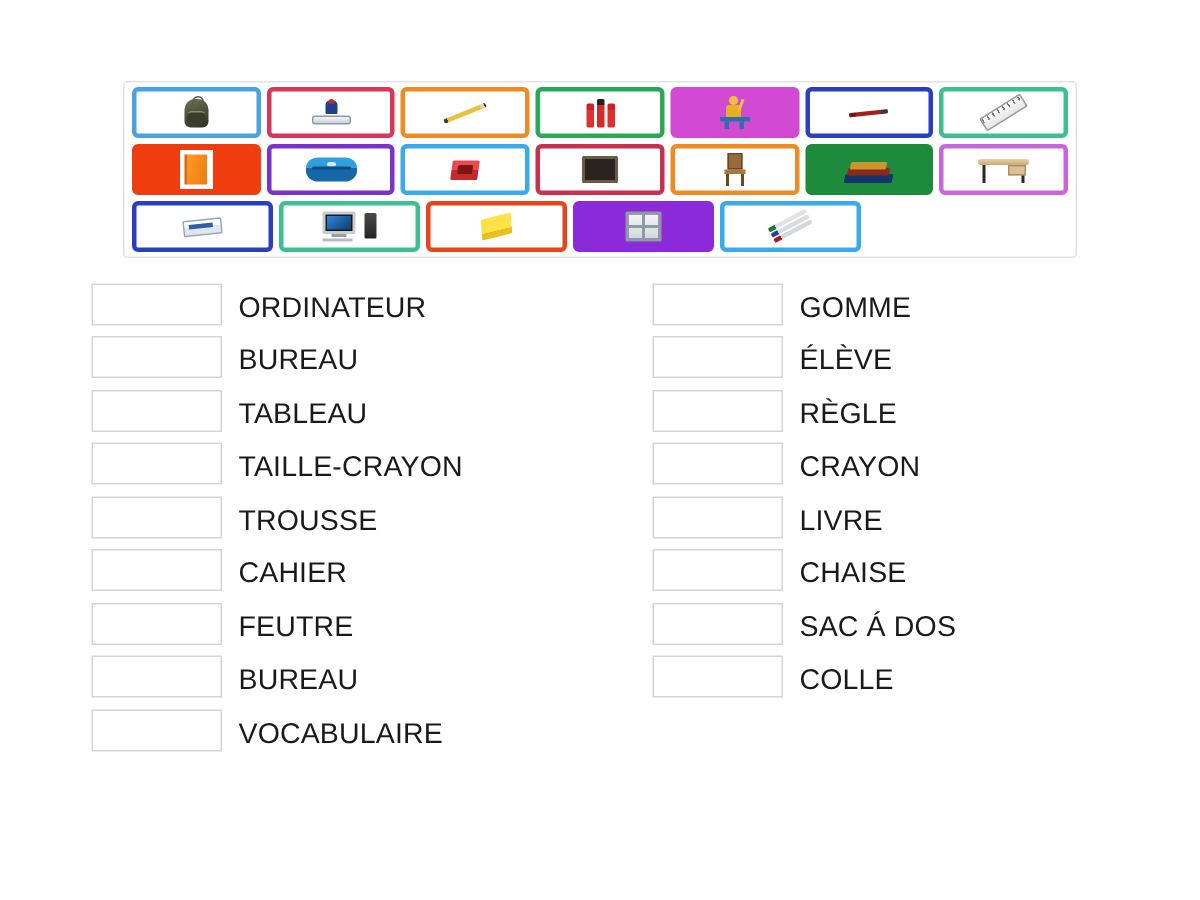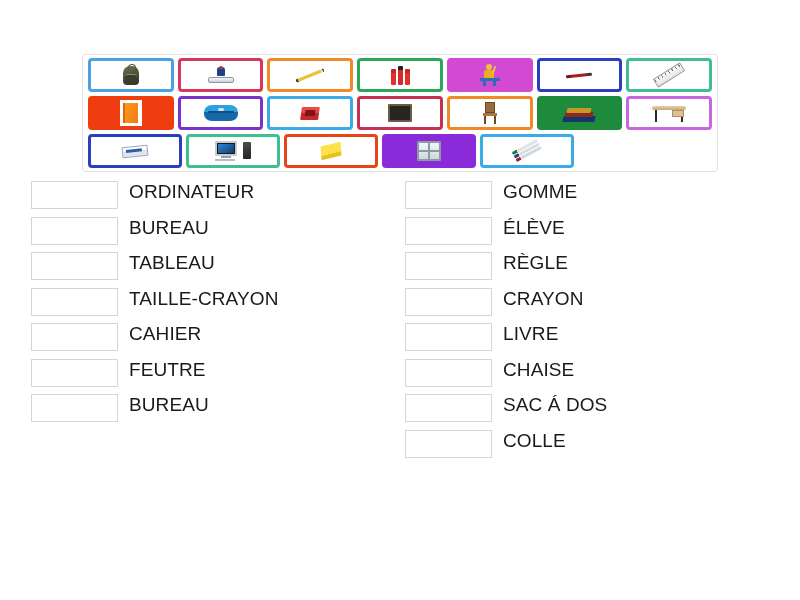--- a/index.html
+++ b/index.html
@@ -218,22 +218,23 @@
   
   .word-col {
     position: absolute;
     top: 181px;
   }
   #word-col-left { left: 31px; }
   #word-col-right { left: 405px; }
 
   .word-row {
     display: flex;
-    align-items: flex-start;
+    align-items: flex-end;
     height: 35.5px;
+    margin-left: 30px;
   }
 
   .drop-box {
     width: 87px;
     height: 28px;
     border: 1px solid #d5d5d5;
     background: #ffffff;
     box-sizing: border-box;
     flex: 0 0 auto;
   }
@@ -412,30 +413,38 @@
     <div class="word-row">
       <div class="drop-box"></div>
       <div class="word-label">TABLEAU</div>
     </div>
     <div class="word-row">
       <div class="drop-box"></div>
       <div class="word-label">TAILLE-CRAYON</div>
     </div>
     <div class="word-row">
       <div class="drop-box"></div>
+      <div class="word-label">TROUSSE</div>
+    </div>
+    <div class="word-row">
+      <div class="drop-box"></div>
       <div class="word-label">CAHIER</div>
     </div>
     <div class="word-row">
       <div class="drop-box"></div>
       <div class="word-label">FEUTRE</div>
     </div>
     <div class="word-row">
       <div class="drop-box"></div>
       <div class="word-label">BUREAU</div>
     </div>
+    <div class="word-row">
+      <div class="drop-box"></div>
+      <div class="word-label">VOCABULAIRE</div>
+    </div>
   </div>
 
   <div class="word-col" id="word-col-right">
     <div class="word-row">
       <div class="drop-box"></div>
       <div class="word-label">GOMME</div>
     </div>
     <div class="word-row">
       <div class="drop-box"></div>
       <div class="word-label">ÉLÈVE</div>

